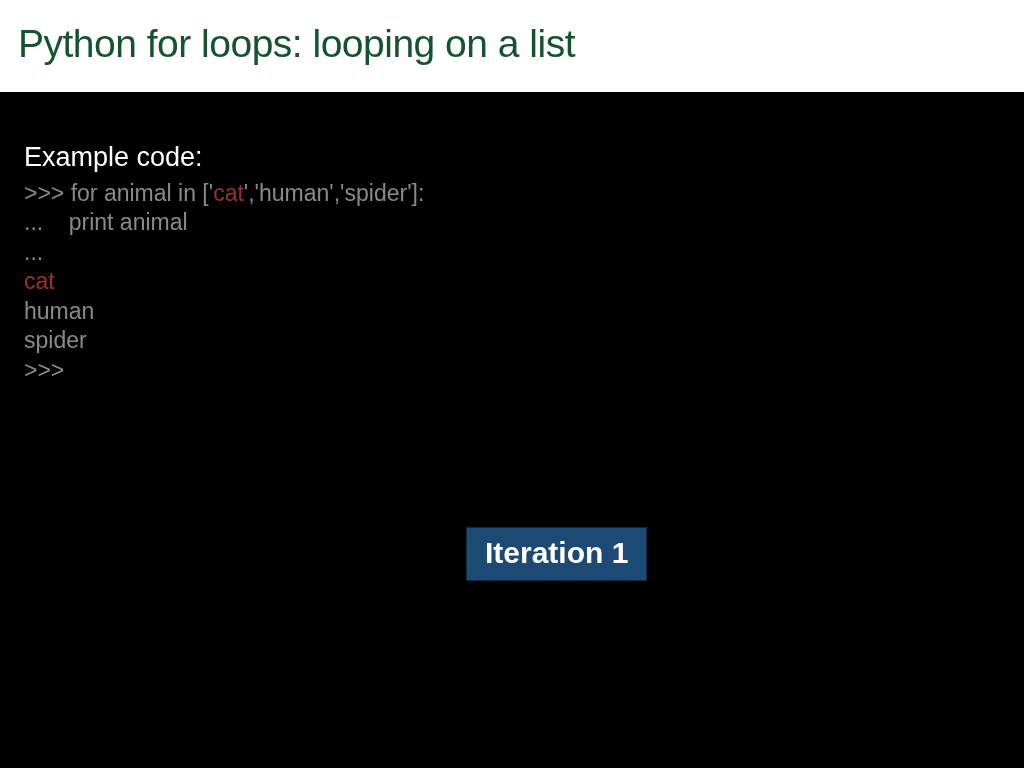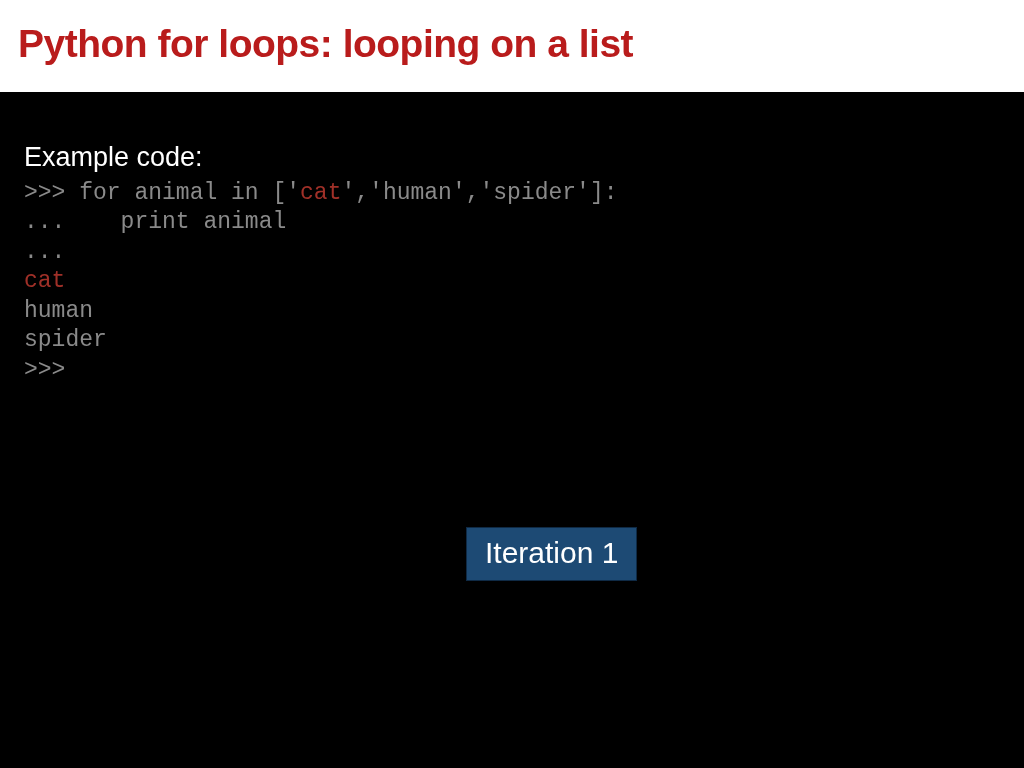--- a/index.html
+++ b/index.html
@@ -9,55 +9,55 @@
     }
     body {
       width: 1024px;
       height: 768px;
       background: #000;
       font-family: Helvetica, Arial, sans-serif;
       overflow: hidden;
     }
     .title-bar {
       background: #fff;
-      color: #b91c1c;
+      color: #14532d;
       padding: 22px 18px 26px;
       font-size: 39px;
-      font-weight: 700;
+      font-weight: 400;
       letter-spacing: -0.5px;
     }
     .content {
       padding: 50px 0 0 24px;
       color: #fff;
     }
     .example-label {
       font-size: 27px;
       font-weight: 400;
       margin-bottom: 6px;
     }
     .code {
-      font-family: Liberation Mono, monospace;
+      font-family: Liberation Sans, sans-serif;
       font-size: 23px;
       line-height: 1.28;
       color: #8a8a8a;
       white-space: pre;
     }
     .hl {
       color: #a03028;
     }
     .iteration-box {
       position: absolute;
       left: 466px;
       top: 527px;
       background: #1d4a74;
       border: 1px solid #0f2a45;
       color: #fff;
       font-size: 30px;
       padding: 8px 18px 10px;
-      font-weight: 400;
+      font-weight: 700;
     }
   </style>
 </head>
 <body>
 
 <div class="title-bar">Python for loops: looping on a list</div>
 
 <div class="content">
   <div class="example-label">Example code:</div>
   <div class="code"><span>&gt;&gt;&gt; for animal in ['</span><span class="hl">cat</span><span>','human','spider']:</span>

